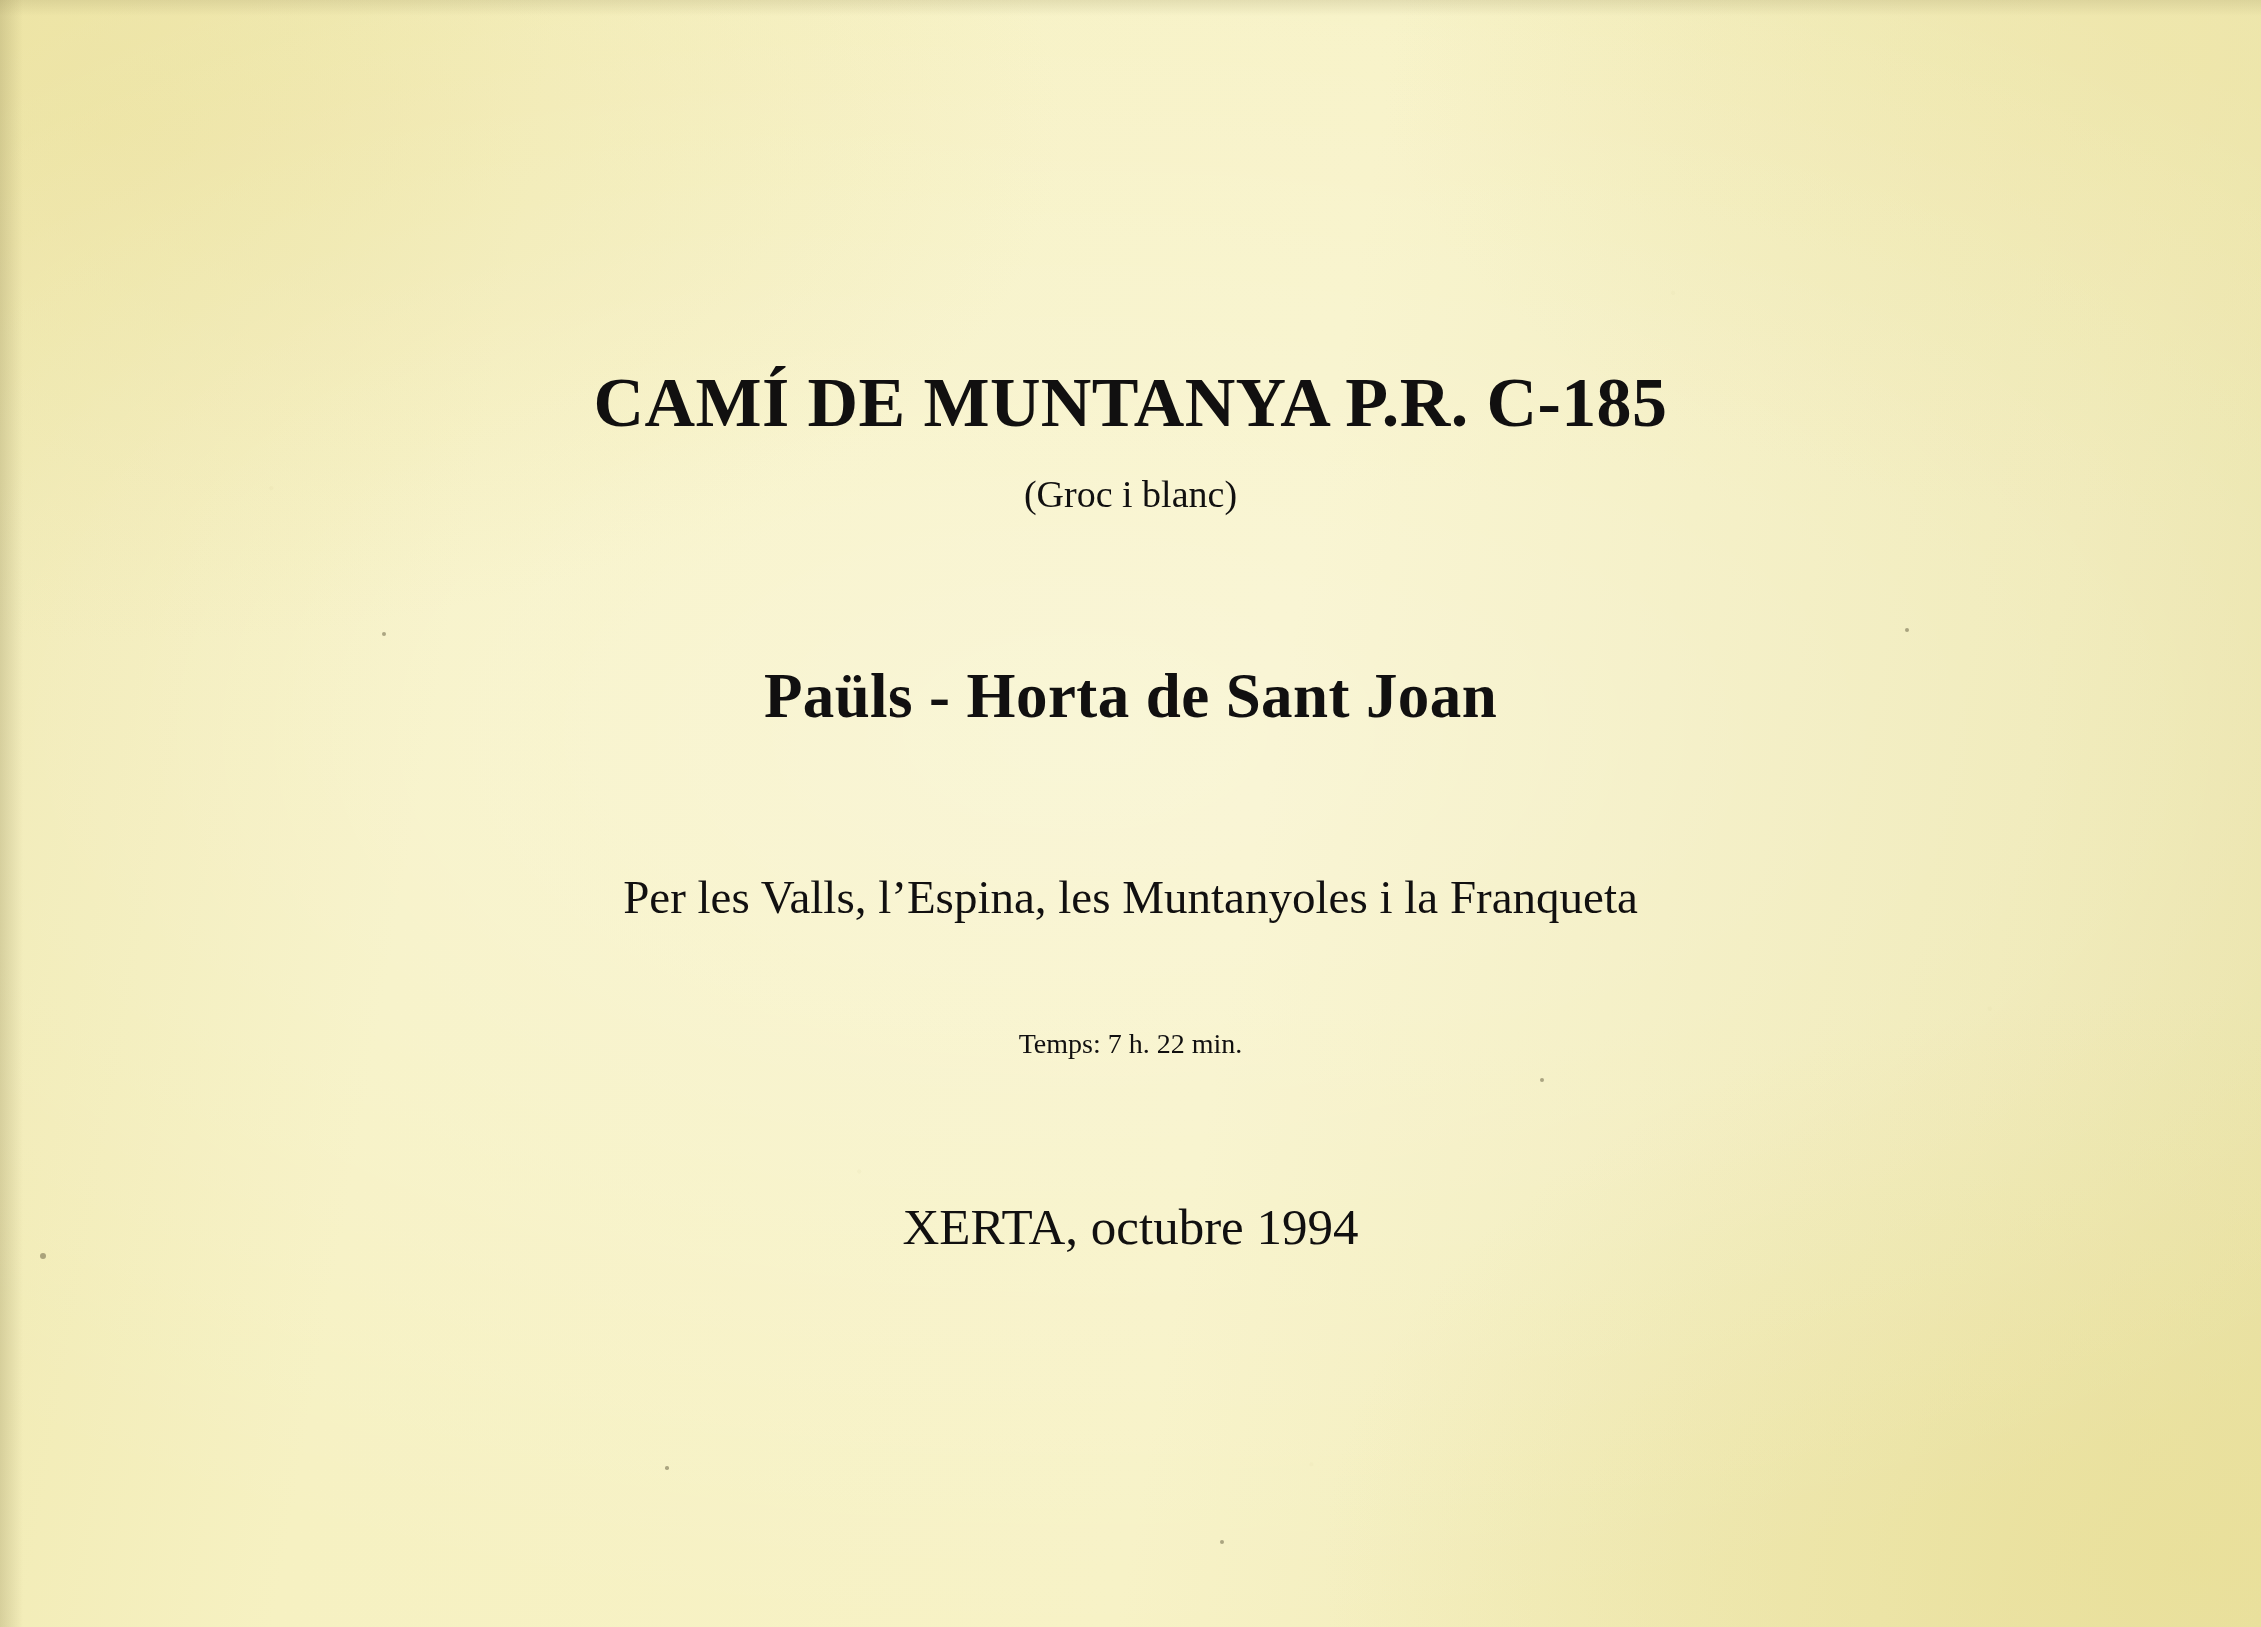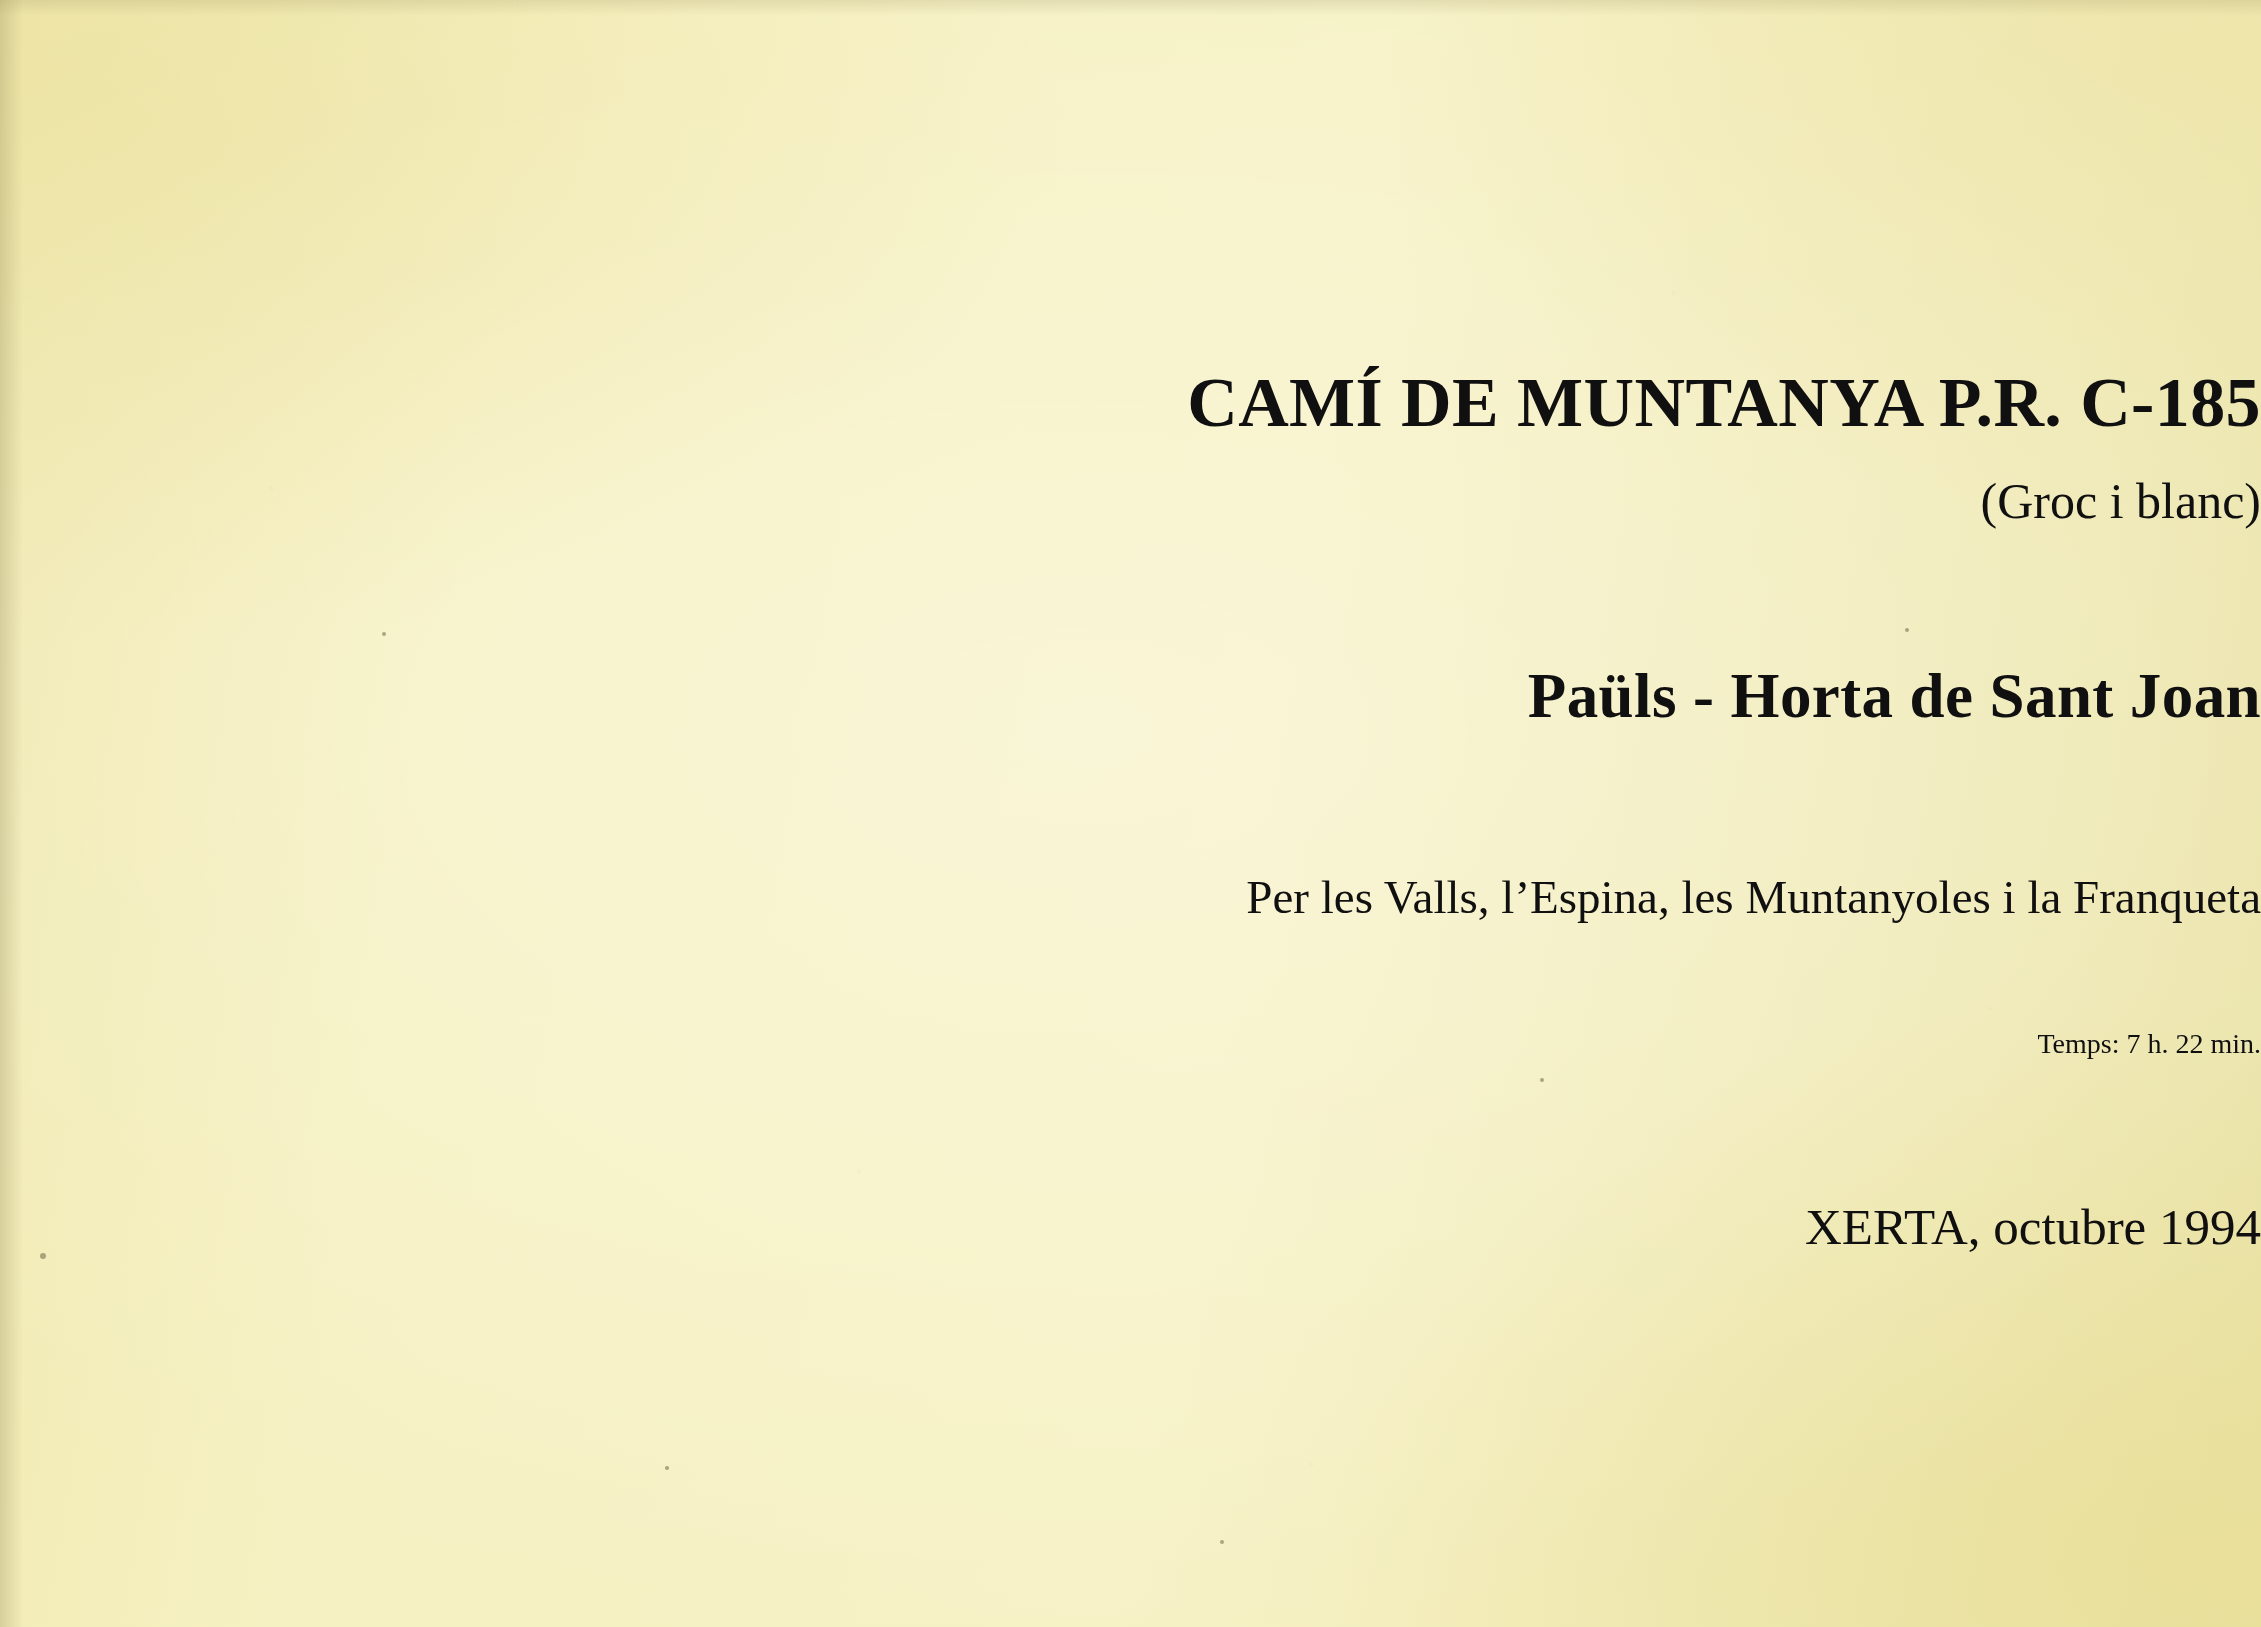--- a/index.html
+++ b/index.html
@@ -71,38 +71,38 @@
   #content {
     position: relative;
     z-index: 3;
     width: 100%;
     height: 100%;
     text-align: center;
   }
 
   .line {
     width: 100%;
-    text-align: right;
+    text-align: center;
     white-space: nowrap;
   }
 
   .title-main {
     position: absolute;
     top: 363px;
     left: 0;
     font-size: 70px;
     font-weight: bold;
     letter-spacing: 0.4px;
   }
 
   .title-sub {
     position: absolute;
     top: 472px;
     left: 0;
-    font-size: 50px;
+    font-size: 38px;
     font-weight: normal;
   }
 
   .route-title {
     position: absolute;
     top: 660px;
     left: 0;
     font-size: 63px;
     font-weight: bold;
     letter-spacing: 0.4px;

